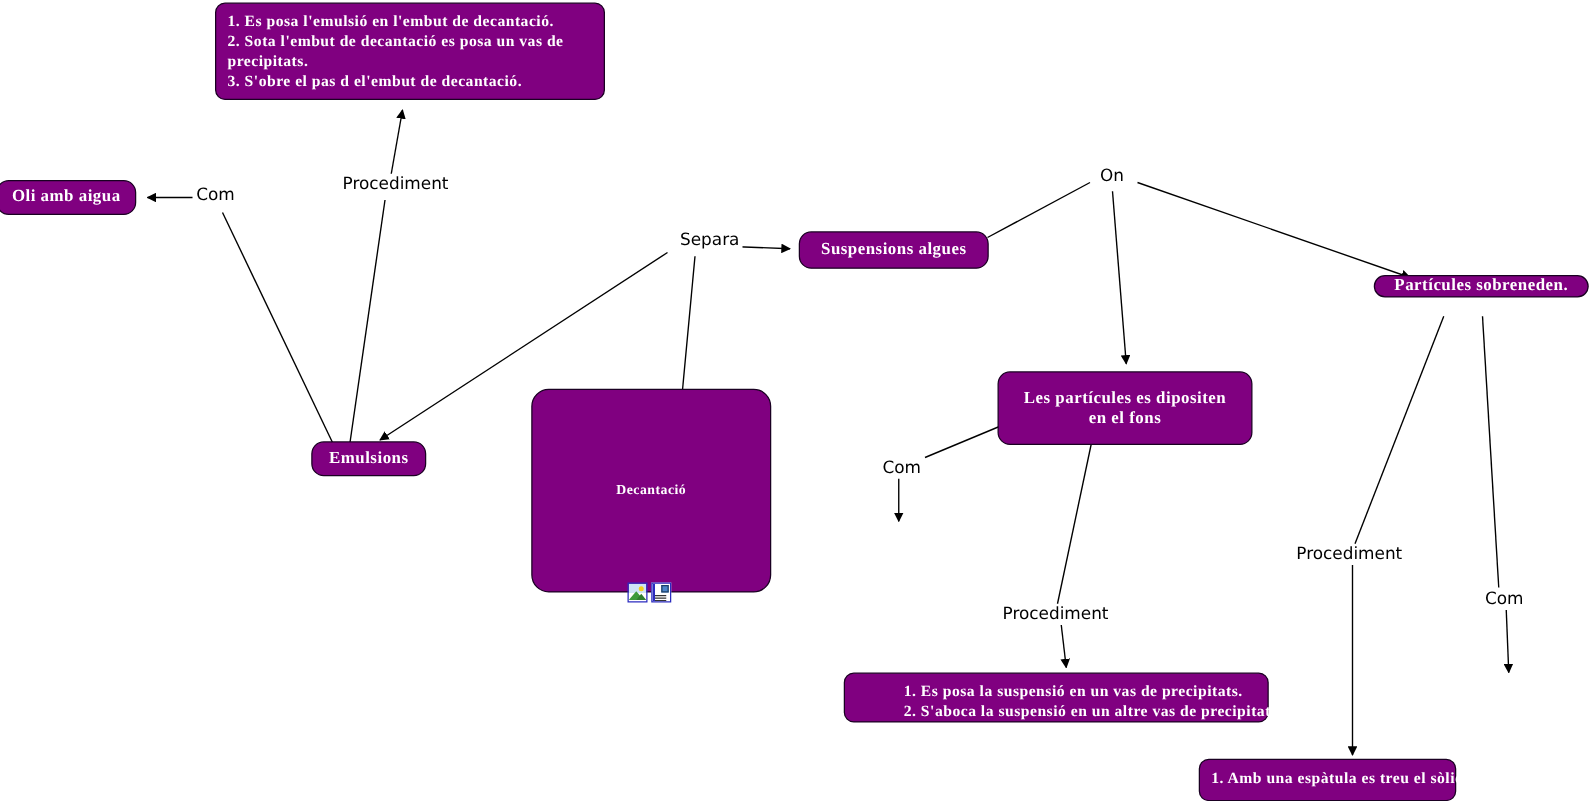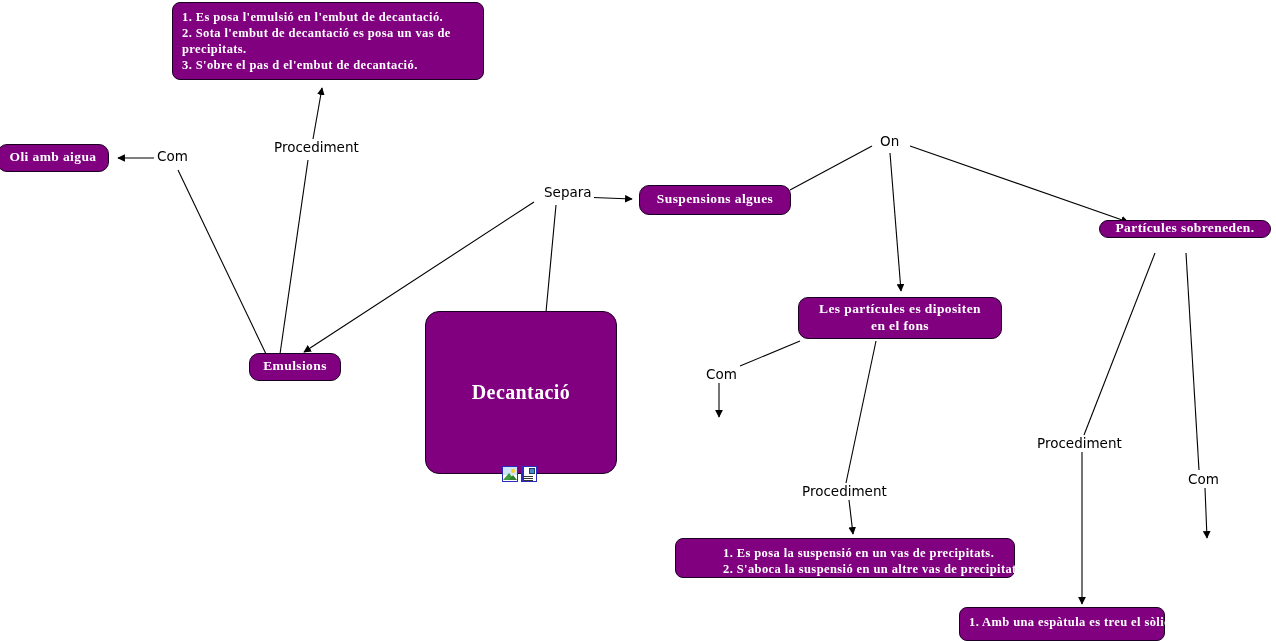--- a/index.html
+++ b/index.html
@@ -53,21 +53,21 @@
   .node.steps {
     font-size: 12.5px;
     padding: 6px 9px 6px 9px;
     text-align: left;
     justify-content: flex-start;
     align-items: flex-start;
     border-radius: 8px;
     line-height: 1.28;
   }
   .node.big {
-    font-size: 20px;
+    font-size: 11px;
     border-radius: 14px;
   }
   .edge-label {
     position: absolute;
     font-family: "DejaVu Sans", sans-serif;
     font-size: 13.5px;
     color: #000000;
     background: #ffffff;
     white-space: nowrap;
     padding: 0 2px;
@@ -211,21 +211,21 @@
       <span class="spine"></span>
       <span class="chip"></span>
       <span class="bar" style="top:9px;"></span>
       <span class="bar" style="top:11px;"></span>
       <span class="bar" style="top:13px;"></span>
     </span>
   </div>
 
   <div class="node concept" style="left:639px; top:185px; width:152px; height:30px;">Suspensions algues</div>
 
-  <div class="node concept" style="left:798px; top:297px; width:204px; height:42px;">Les partícules es dipositen
+  <div class="node concept" style="left:798px; top:297px; width:204px; height:59px;">Les partícules es dipositen
 en el fons</div>
 
   <div class="node concept" style="left:1099px; top:220px; width:172px; height:18px;">Partícules sobreneden.</div>
 
 
   <div class="node steps" style="left:675px; top:538px; width:340px; height:40px;padding-left:47px;">1. Es posa la suspensió en un vas de precipitats.
 2. S'aboca la suspensió en un altre vas de precipitats.</div>
 
   <div class="node steps" style="left:959px; top:607px; width:206px; height:34px;">1. Amb una espàtula es treu el sòlid.</div>
 

